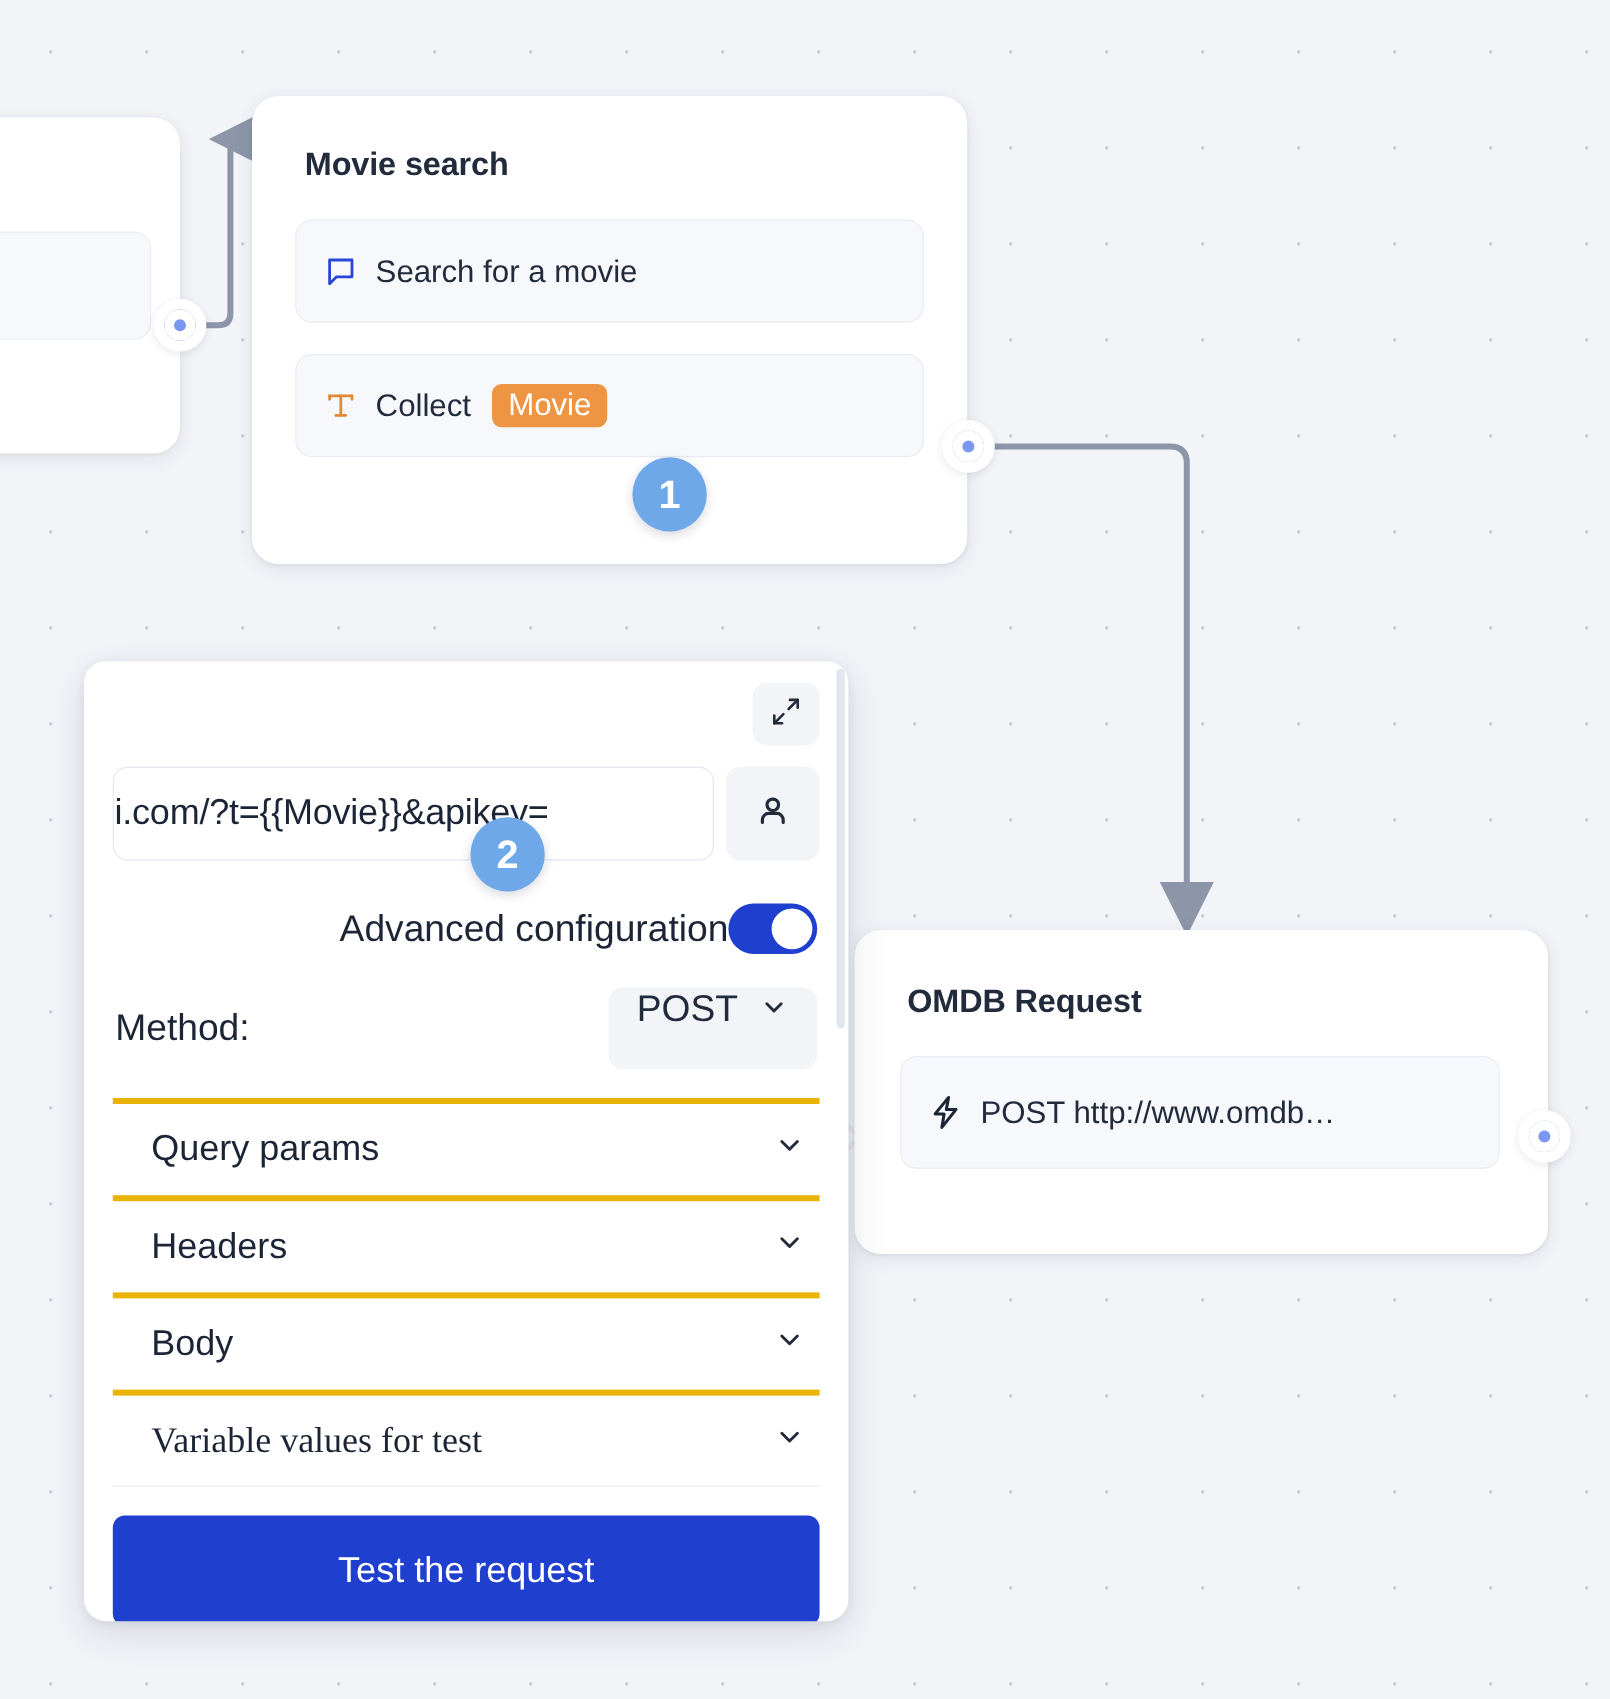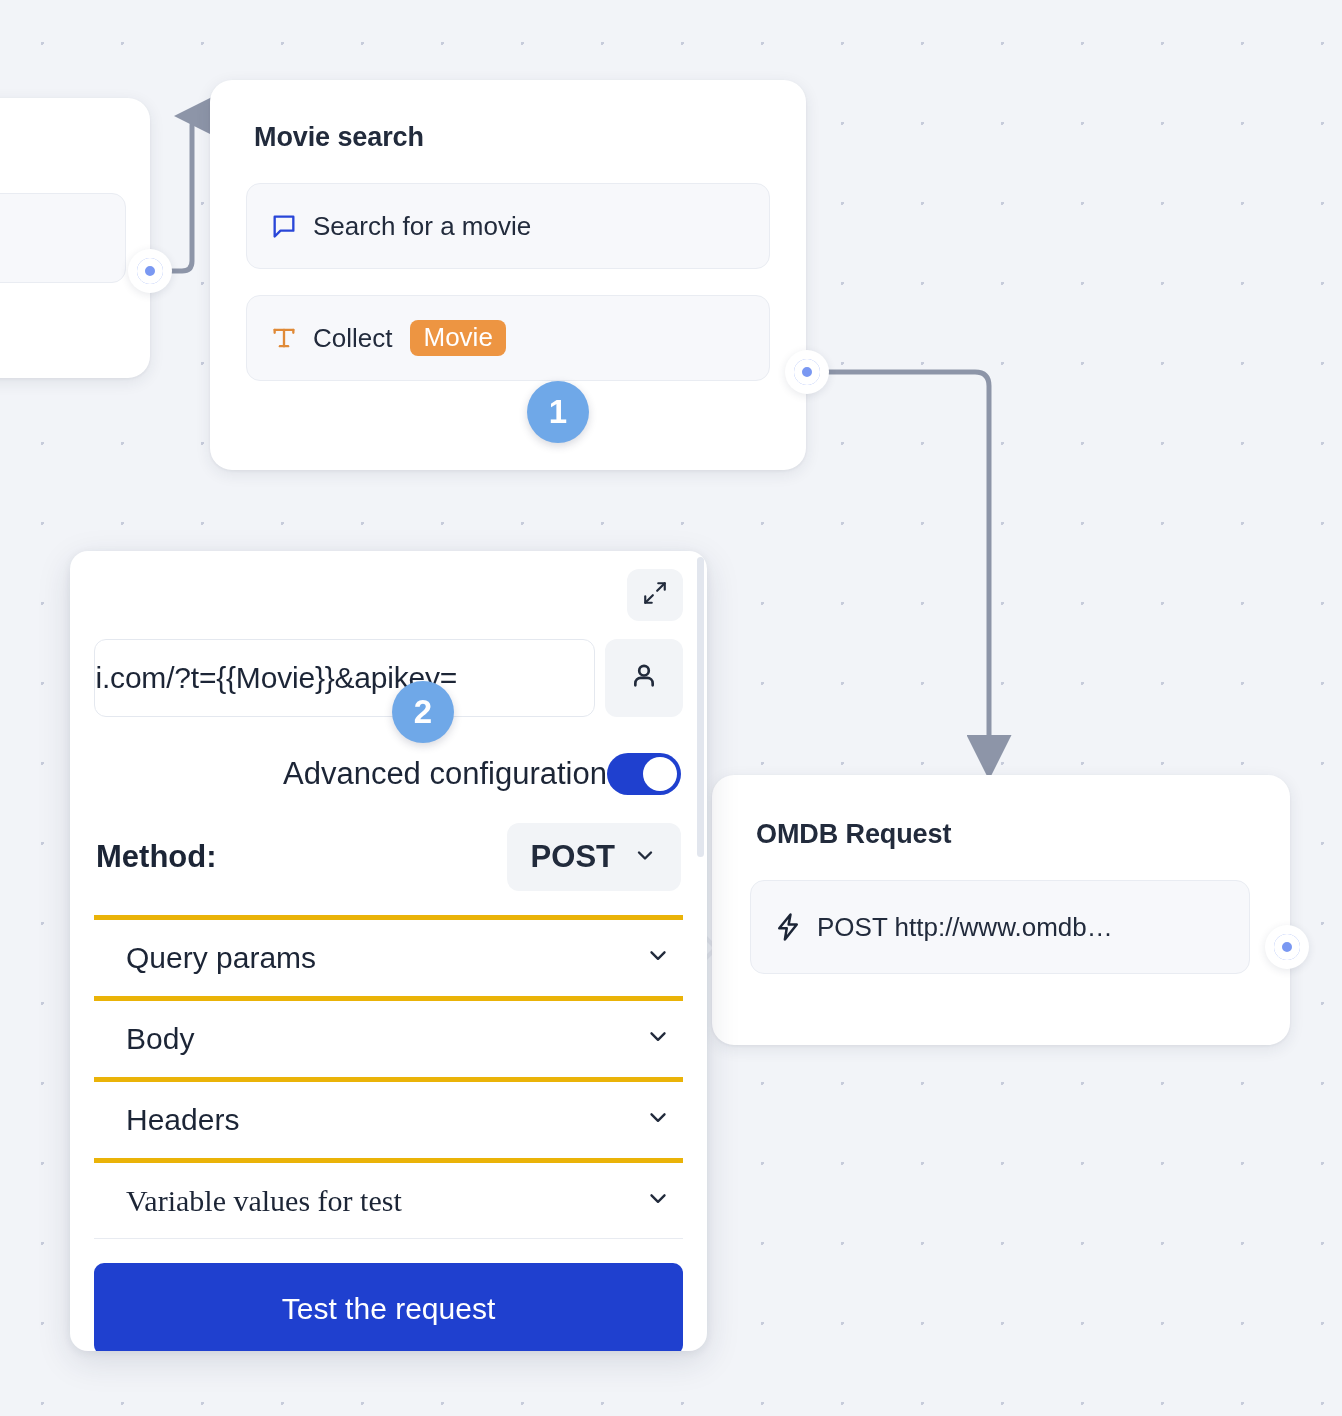--- a/index.html
+++ b/index.html
@@ -155,28 +155,28 @@
   .toggle::after {
     content: "";
     position: absolute; top: 4px; right: 4px;
     width: 34px; height: 34px; border-radius: 50%;
     background: #ffffff;
   }
   .method-row {
     display: flex; align-items: center; justify-content: space-between;
     margin-top: 28px; padding: 0 2px;
   }
-  .method-label { font-size: 31px; color: #1c2536; font-weight: bold; }
+  .method-label { font-size: 31px; color: #1c2536; }
   .method-select {
-    display: flex; align-items: center; gap: 18px;
+    display: flex; align-items: flex-start; gap: 18px;
     background: #f2f4f7;
     border-radius: 12px;
     padding: 0 24px;
     height: 68px;
-    font-size: 31px; font-weight: 700; color: #222b3c;
+    font-size: 31px; font-weight: 400; color: #222b3c;
   }
   .accordion { margin-top: 24px; }
   .acc-item {
     display: flex; align-items: center; justify-content: space-between;
     height: 81px;
     border-top: 5px solid #eab308;
     padding: 0 12px 0 32px;
     font-size: 30px; color: #1c2536;
   }
   .acc-item:last-of-type { border-bottom: 1px solid #e8ebf1; font-family: Liberation Serif, serif; }
@@ -338,29 +338,29 @@
       <div class="accordion">
         <div class="acc-item">
           <span>Query params</span>
           <span>
             <svg width="26" height="26" viewBox="0 0 24 24" fill="none" stroke="#222b3c" stroke-width="2.2" stroke-linecap="round" stroke-linejoin="round">
                 <path d="M6 9.5 L12 15.5 L18 9.5"></path>
               </svg>
           </span>
         </div>
         <div class="acc-item">
-          <span>Body</span>
+          <span>Headers</span>
           <span>
             <svg width="26" height="26" viewBox="0 0 24 24" fill="none" stroke="#222b3c" stroke-width="2.2" stroke-linecap="round" stroke-linejoin="round">
                 <path d="M6 9.5 L12 15.5 L18 9.5"></path>
               </svg>
           </span>
         </div>
         <div class="acc-item">
-          <span>Headers</span>
+          <span>Body</span>
           <span>
             <svg width="26" height="26" viewBox="0 0 24 24" fill="none" stroke="#222b3c" stroke-width="2.2" stroke-linecap="round" stroke-linejoin="round">
                 <path d="M6 9.5 L12 15.5 L18 9.5"></path>
               </svg>
           </span>
         </div>
         <div class="acc-item">
           <span>Variable values for test</span>
           <span>
             <svg width="26" height="26" viewBox="0 0 24 24" fill="none" stroke="#222b3c" stroke-width="2.2" stroke-linecap="round" stroke-linejoin="round">

